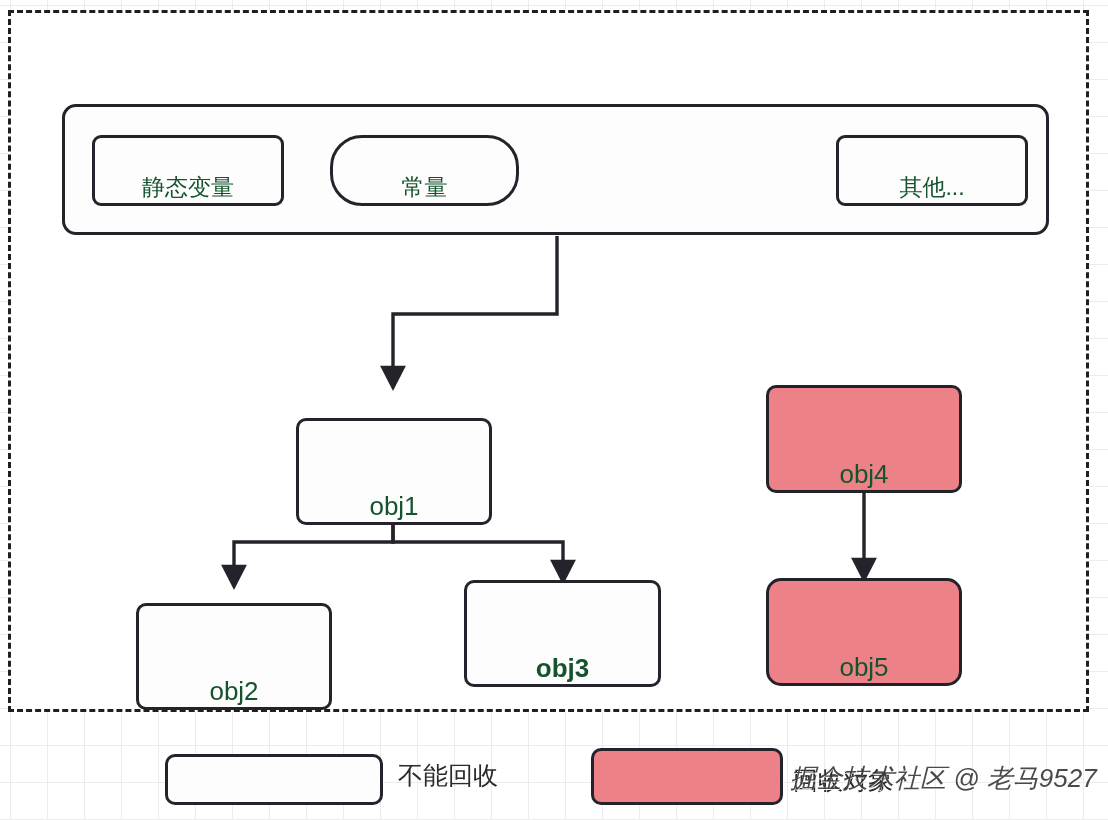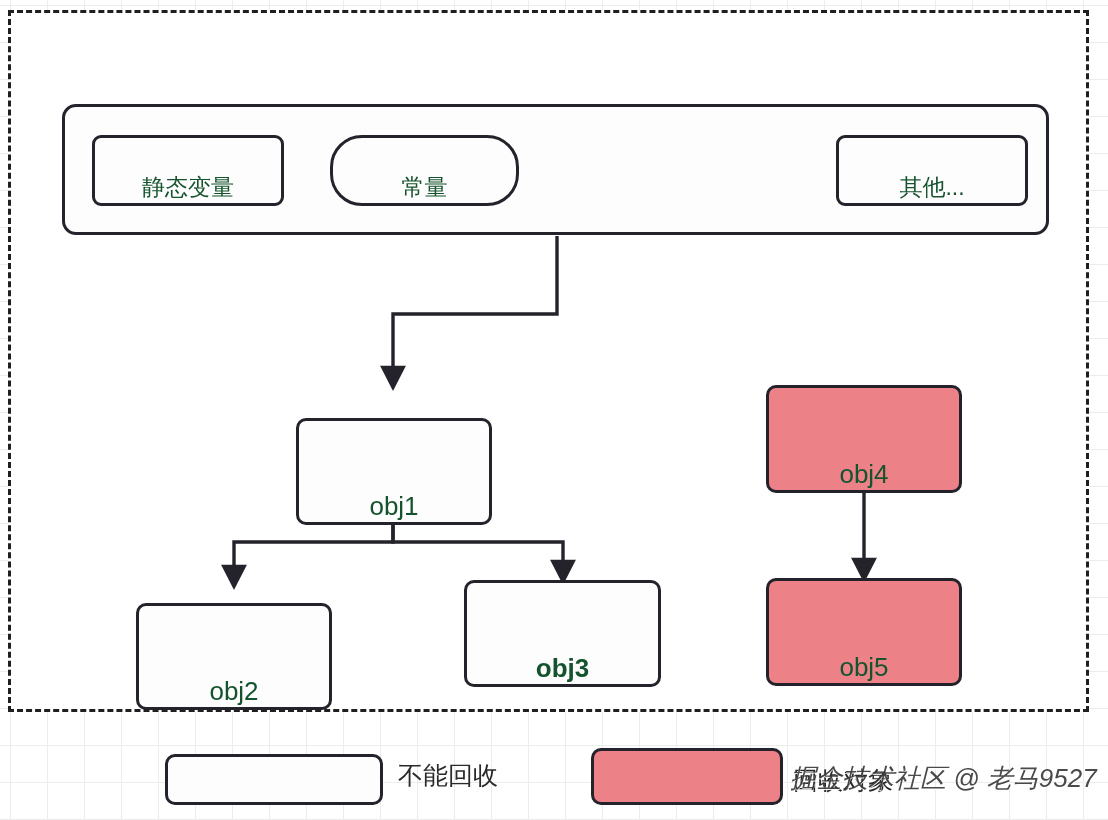--- a/index.html
+++ b/index.html
@@ -87,21 +87,21 @@
   .chip-1 { left: 330px; width: 189px; border-radius: 32px; }
   .chip-2 { left: 566px; width: 224px; }
   .chip-3 { left: 836px; width: 192px; }
 
   
   .obj { font-size: 26px; }
   .obj-1 { left: 296px; top: 386px; width: 196px; height: 107px; margin-top: 32px; }
   .obj-2 { left: 136px; top: 603px; width: 196px; height: 107px; }
   .obj-3 { left: 464px; top: 580px; width: 197px; height: 107px; font-weight: bold; }
   .obj-4 { left: 766px; top: 385px; width: 196px; height: 108px; }
-  .obj-5 { left: 766px; top: 578px; width: 196px; height: 108px; }
+  .obj-5 { left: 766px; top: 578px; width: 196px; height: 108px; border-radius: 15px; }
 
   
   .wires {
     position: absolute;
     left: 0;
     top: 0;
     width: 1108px;
     height: 820px;
     pointer-events: none;
   }

